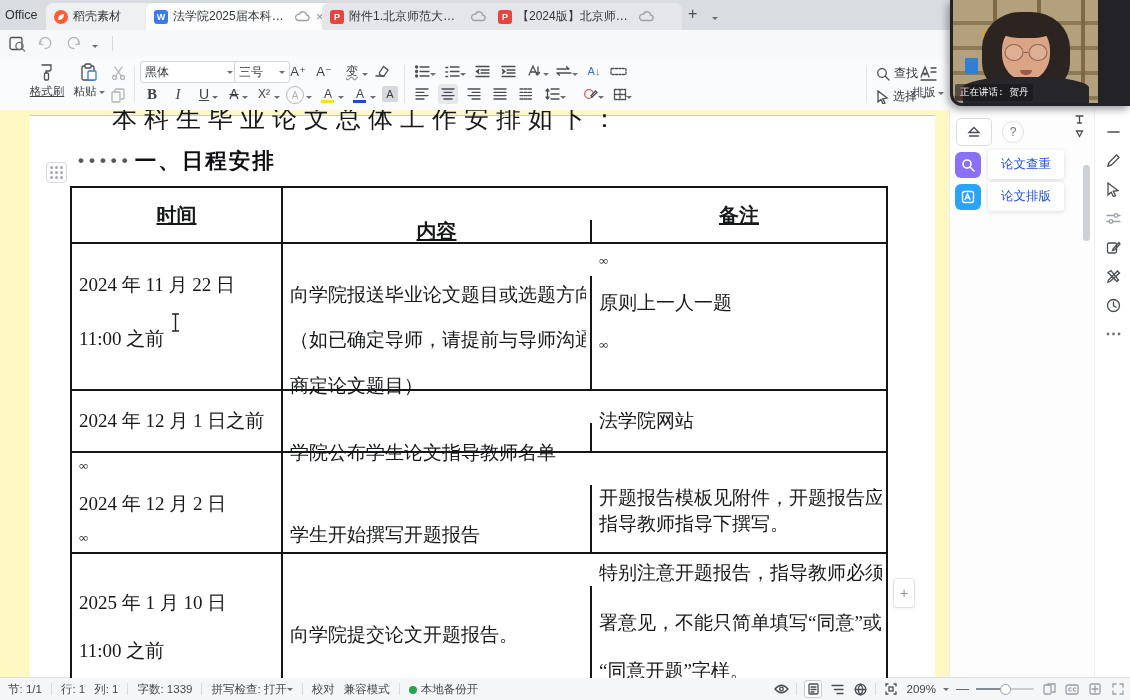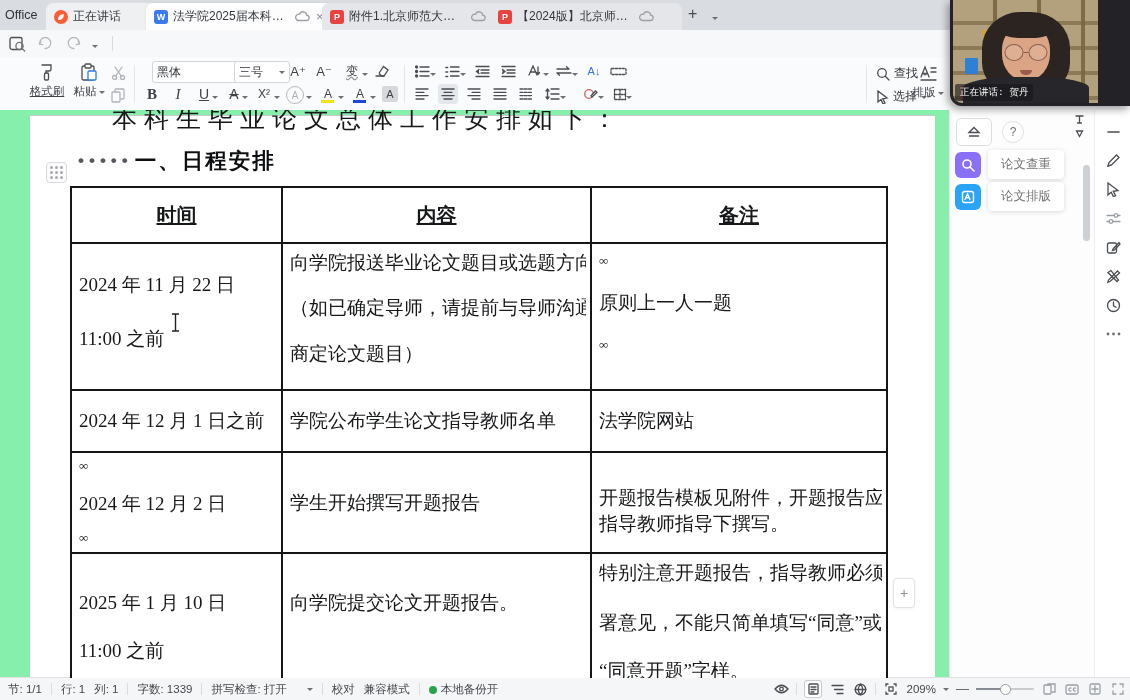--- a/index.html
+++ b/index.html
@@ -44,53 +44,53 @@
   .styles-gal{position:absolute;left:634px;top:62px;width:224px;height:42px;background:#fff;border:1px solid #e0e2e5;border-radius:3px;}
   .style-normal{position:absolute;left:6px;top:4px;width:64px;height:32px;border:1.5px solid #c3c6ca;border-radius:3px;
                 display:flex;align-items:center;justify-content:center;font-size:12px;background:#fff;}
   .style-h{position:absolute;top:0;height:40px;display:flex;align-items:center;font-size:16px;color:#1d1f22;
            font-family:"Liberation Serif",serif;font-weight:bold;}
   .gal-arrows{position:absolute;right:3px;top:3px;display:flex;flex-direction:column;gap:4px;align-items:center;}
   .find-row{position:absolute;display:flex;align-items:center;gap:4px;font-size:12px;color:#2f3338;}
   svg.lin{stroke:#4a4d52;fill:none;stroke-width:1.3px;stroke-linecap:round;}
 
   
-  .docarea{position:absolute;left:0;top:110px;width:949px;height:568px;background:#86efac;overflow:hidden;}
+  .docarea{position:absolute;left:0;top:110px;width:949px;height:568px;background:#fef9c3;overflow:hidden;}
   .page{position:absolute;left:30px;top:5px;width:905px;bottom:-5px;background:#fff;border-top:1px solid #c7c9cc;}
   .intro{position:absolute;left:112px;top:-8px;font-family:"Liberation Serif","DejaVu Serif",serif;font-size:25px;
          letter-spacing:7px;color:#17181a;z-index:2;}
   .heading-line{position:absolute;left:78px;top:36px;z-index:2;display:flex;align-items:center;}
   .hdots{font-size:17px;font-weight:bold;letter-spacing:5px;color:#55585c;margin-right:2px;}
   .heading{font-size:21.5px;font-weight:bold;color:#0d0e10;letter-spacing:2px;}
   .tbl-handle{position:absolute;left:46px;top:52px;width:19px;height:19px;background:#fbfbfc;border:1px solid #d7d9dc;border-radius:4px;
               display:grid;grid-template-columns:repeat(3,3px);grid-template-rows:repeat(3,3px);gap:2px;place-content:center;z-index:3;}
   .tbl-handle i{background:#a7abb1;border-radius:50%;}
   .dtable{position:absolute;left:70px;top:76px;width:814px;border:2px solid #151618;border-bottom:none;z-index:2;background:#fff;}
   .trow{display:flex;border-bottom:2px solid #151618;}
   .tc{position:relative;border-right:2px solid #151618;font-family:"Liberation Serif","DejaVu Serif",serif;font-size:19px;color:#17181a;}
   .tc:last-child{border-right:none;}
   .c1{width:209px;flex:0 0 209px;}
-  .c2{width:307px;flex:0 0 307px;}
+  .c2{width:307px;flex:0 0 307px;margin-top:32px;}
   .c3{flex:1;}
   .thead .tc{display:flex;align-items:center;justify-content:center;font-weight:bold;font-size:20px;text-decoration:underline;}
   .tl{position:absolute;left:7px;right:4px;white-space:nowrap;overflow:hidden;line-height:21px;}
   .inf{font-size:13px;line-height:13px;color:#202124;}
   .caret{position:absolute;left:171px;top:203px;z-index:4;}
   .plusbtn{position:absolute;left:893px;top:468px;width:20px;height:28px;background:#fff;border:1px solid #e1e3e6;border-radius:4px;
            display:flex;align-items:center;justify-content:center;color:#8b8f94;font-size:14px;z-index:5;box-shadow:0 1px 3px rgba(0,0,0,.06);}
 
   
   .sidepanel{position:absolute;left:949px;top:110px;width:145px;height:568px;background:#fdfdfe;border-left:1px solid #e9eaec;}
   .eject-btn{position:absolute;left:6px;top:8px;width:34px;height:26px;background:#fff;border:1px solid #dcdee1;border-radius:5px;
              display:flex;align-items:center;justify-content:center;}
   .help-btn{position:absolute;left:52px;top:11px;width:20px;height:20px;border:1px solid #e0e2e5;border-radius:50%;color:#6d7075;
             font-size:12px;display:flex;align-items:center;justify-content:center;background:#fff;}
   .tool-pill{position:absolute;left:5px;display:flex;align-items:center;gap:7px;}
   .pill-ico{width:26px;height:26px;border-radius:6px;display:flex;align-items:center;justify-content:center;}
-  .pill-lbl{background:#fff;border-radius:4px;box-shadow:0 1px 5px rgba(0,0,0,.14);padding:6px 13px;font-size:12.5px;color:#737373;white-space:nowrap;}
+  .pill-lbl{background:#fff;border-radius:4px;box-shadow:0 1px 5px rgba(0,0,0,.14);padding:6px 13px;font-size:12.5px;color:#1d4ed8;white-space:nowrap;}
   .doc-scroll{position:absolute;left:133px;top:55px;width:7px;height:76px;background:#cdd0d4;border-radius:4px;}
   .pinrow{position:absolute;left:125px;top:5px;display:flex;flex-direction:column;gap:5px;color:#6d7075;}
 
   
   .strip{position:absolute;left:1094px;top:110px;width:36px;height:568px;background:#fff;border-left:1px solid #ededf0;}
   .strip .sic{position:absolute;left:8px;width:20px;height:20px;display:flex;align-items:center;justify-content:center;}
 
   
   .statusbar{position:absolute;left:0;bottom:0;width:1130px;height:22px;background:#f5f6f8;border-top:1px solid #dee0e3;
              font-size:11.5px;color:#43464b;display:flex;align-items:center;}
@@ -129,21 +129,21 @@
 
   <div class="tabbar">
     <span class="office-lbl">Office</span>
 
     <div class="tab" style="left:46px;width:96px;background:#eef0f2;">
       <span class="tab-ico" style="background:#ff5c35;border-radius:50%;">
         <svg width="8" height="8" viewBox="0 0 8 8">
             <path d="M1 7 Q1 1 7 1 Q7 7 1 7Z" fill="#fff"></path>
           </svg>
       </span>
-      <span class="tlabel">正在讲话</span>
+      <span class="tlabel">稻壳素材</span>
     </div>
 
     <div class="tab" style="left:146px;width:172px;background:#fdfdfe;box-shadow:0 0 3px rgba(0,0,0,.08);">
       <span class="tab-ico" style="background:#3a7af0;">W</span>
       <span class="tlabel">法学院2025届本科生毕业论</span>
       <span class="cloudico">
         <svg width="15" height="11" viewBox="0 0 15 11" class="lin">
             <path d="M4 9.5 a3.2 3.2 0 1 1 .6-6.3 a3.6 3.6 0 0 1 7 .9 a2.7 2.7 0 0 1-.4 5.4 Z" stroke="#9aa0a6"></path>
           </svg>
       </span>
@@ -231,21 +231,21 @@
         </svg>
     </span>
     <span class="ic" style="left:108px;top:28px;">
       <svg width="14" height="15" viewBox="0 0 14 15" class="lin" style="stroke:#b0b3b8;">
           <rect x="1" y="4" width="8" height="10" rx="1"></rect>
           <path d="M4 4 V2 a1 1 0 0 1 1-1 h7 a1 1 0 0 1 1 1 v8 a1 1 0 0 1-1 1 h-2"></path>
         </svg>
     </span>
     <div class="rsep" style="left:134px;"></div>
 
-    <div class="combo" style="left:152px;top:4px;width:88px;gap:48px;">
+    <div class="combo" style="left:140px;top:4px;width:88px;gap:48px;">
       <span>黑体</span>
         <span class="chev"></span>
     </div>
     <div class="combo" style="left:234px;top:4px;width:46px;">
       <span>三号</span>
         <span class="chev"></span>
     </div>
     <span class="ic" style="left:288px;top:4px;font-size:13px;">A⁺</span>
     <span class="ic" style="left:314px;top:4px;font-size:13px;">A⁻</span>
     <span class="ic" style="left:342px;top:4px;font-size:12px;text-decoration:underline wavy #8a8d92;">变</span>
@@ -610,21 +610,21 @@
 
   <div class="statusbar">
     <div class="sbl">
       <span>节: 1/1</span>
       <span class="sbsep"></span>
       <span>行: 1</span>
       <span>列: 1</span>
       <span class="sbsep"></span>
       <span>字数: 1339</span>
       <span class="sbsep"></span>
-      <span class="flex" style="gap:20px;text-align:center;">
+      <span class="flex" style="gap:0;text-align:center;">
         <span>拼写检查: 打开</span>
         <span class="chev"></span>
       </span>
       <span class="sbsep"></span>
       <span>校对</span>
       <span>兼容模式</span>
       <span class="sbsep"></span>
       <span>
         <span class="gdot"></span><span>本地备份开</span>
       </span>

